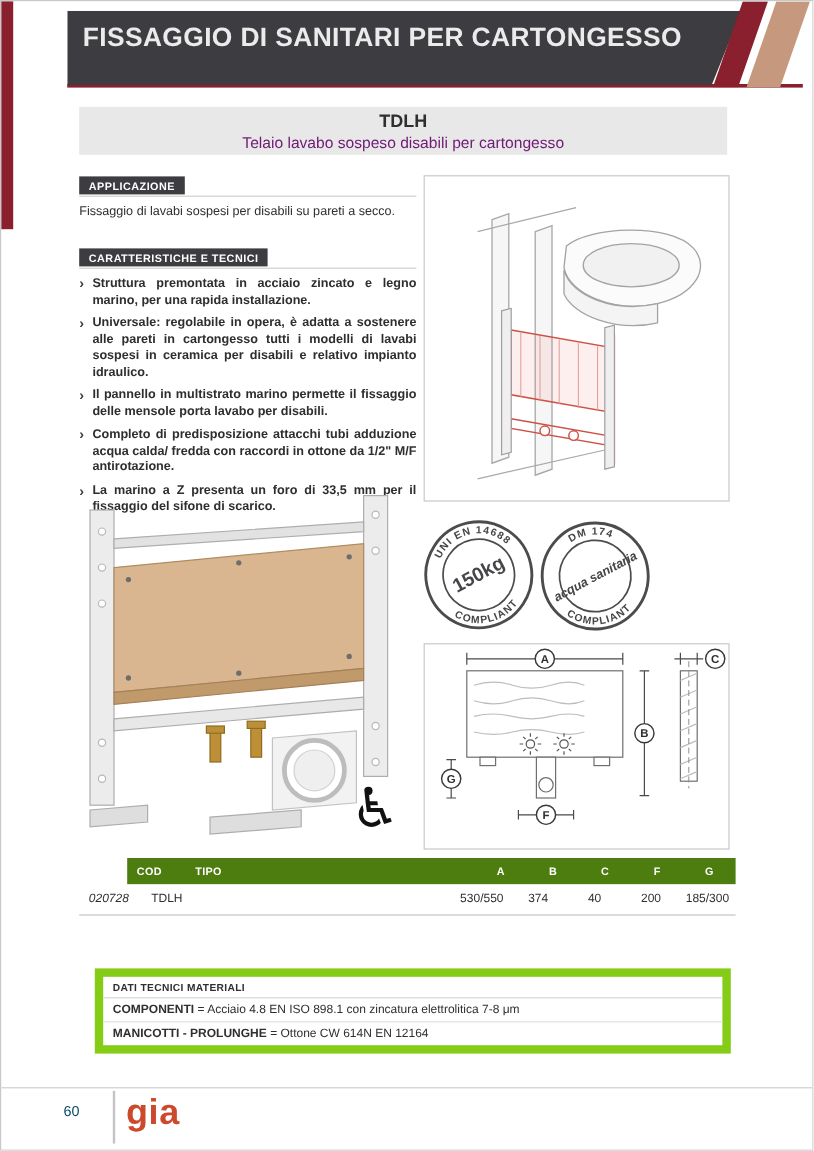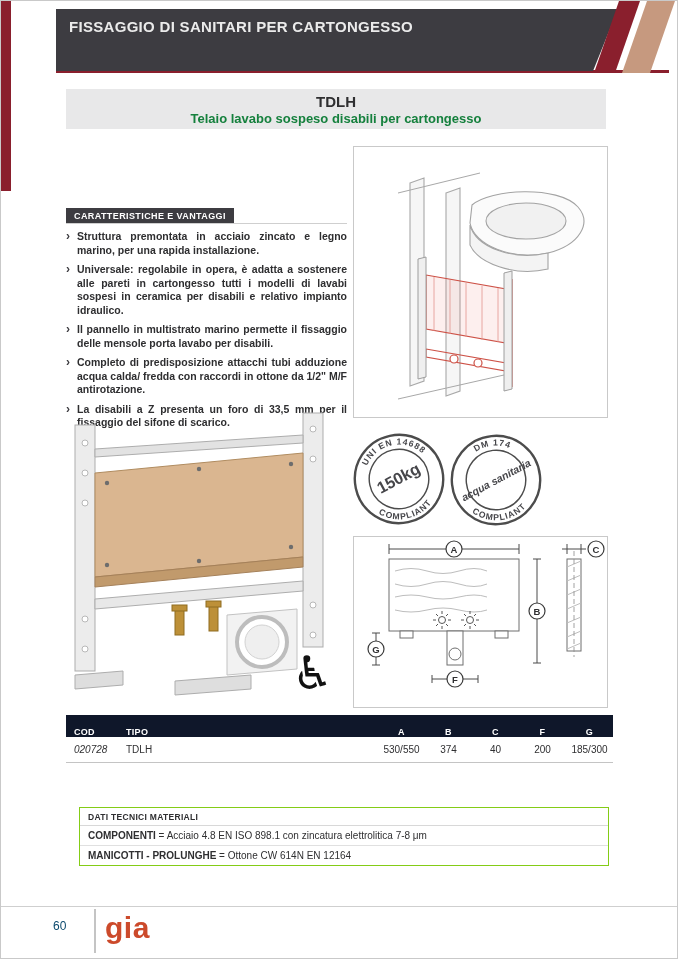--- a/index.html
+++ b/index.html
@@ -8,31 +8,31 @@
     border:1px solid #c9c9c9;box-sizing:border-box;overflow:hidden;
     font-family:"Liberation Sans", sans-serif;color:#2e2e30;
   }
   
   .left-bar{position:absolute;left:0;top:0;width:10px;height:190px;background:#8a1f2d;}
   .header-box{
     position:absolute;left:55px;top:8px;width:562px;height:62px;background:#3d3c41;
     clip-path:polygon(0 0,100% 0,calc(100% - 25px) 100%,0 100%);
     padding:9px 0 0 13px;box-sizing:border-box;z-index:1;
   }
-  .header-title{font-size:15px;font-weight:bold;color:#ebebeb;letter-spacing:.3px;}
+  .header-title{font-size:22px;font-weight:bold;color:#ebebeb;letter-spacing:.3px;}
   .header-subtitle{font-size:11.5px;font-weight:bold;color:#ffffff;margin-top:8px;letter-spacing:.2px;}
   .header-line{position:absolute;left:55px;top:69px;width:613px;height:3px;background:#8a1f2d;z-index:0;}
   .band{position:absolute;top:0;height:72px;z-index:2;}
   .band-red{left:590px;width:55px;background:#8a1f2d;clip-path:polygon(3px 100%,28px 0,49px 0,24px 100%);}
   .band-tan{left:618px;width:62px;background:#c6997f;clip-path:polygon(3px 100%,28px 0,56px 0,31px 100%);}
   
   .title-box{position:absolute;left:65px;top:88px;width:540px;height:40px;background:#e8e8e9;
     text-align:center;padding-top:4px;box-sizing:border-box;}
   .product-model{font-size:15px;font-weight:bold;color:#2f2f31;}
-  .product-name{font-size:13px;font-weight:bold;color:#15803d;margin-top:1px;}
+  .product-name{font-size:13px;font-weight:normal;color:#701a75;margin-top:1px;}
   
   .section{position:absolute;left:65px;width:281px;}
   #app-section{top:144px;}
   #feat-section{top:204px;}
   .section-head{border-bottom:1px solid #cfcfcf;}
   .section-label{display:inline-block;background:#3d3c41;color:#fff;font-size:9px;font-weight:bold;
     padding:3px 8px 2px;letter-spacing:.4px;}
   .app-text{margin-top:6px;font-size:10.5px;line-height:13px;}
   .feat{display:flex;margin-top:6px;}
   .feat-marker{font-weight:bold;color:#3d3c41;font-size:12px;line-height:13.5px;width:11px;flex:none;}
@@ -48,28 +48,28 @@
   #stamp-2{left:447px;top:431px;transform:rotate(-6deg);}
   .stamp text{fill:#46464a;}
   .stamp-arc{font-size:9px;font-weight:bold;letter-spacing:1px;text-anchor:middle;font-family:"Liberation Sans",sans-serif;}
   .stamp-center{font-size:17px;font-weight:bold;text-anchor:middle;font-family:"Liberation Sans",sans-serif;}
   #stamp-2 .stamp-center{font-size:11px;font-style:italic;}
   
   .wheelchair{position:absolute;left:291px;top:648px;font-size:46px;line-height:48px;color:#111;
     font-family:"DejaVu Sans",sans-serif;}
   
   .spec-table{position:absolute;left:65px;top:714px;width:547px;}
-  .t-head{display:flex;background:#0f172a;color:#fff;font-weight:bold;font-size:9px;height:22px;align-items:flex-end;letter-spacing:.3px;}
+  .t-head{display:flex;background:#4d7c0f;color:#fff;font-weight:bold;font-size:9px;height:22px;align-items:center;letter-spacing:.3px;margin-left:40px;}
   .t-row{display:flex;height:25px;align-items:center;border-bottom:1px solid #c4c4c4;color:#2f2f31;font-weight:normal;font-size:10px;background:#fff;}
   .c-cod{width:52px;padding-left:8px;box-sizing:border-box;}
   .c-tipo{width:260px;padding-left:8px;box-sizing:border-box;}
   .c-num{width:47px;text-align:center;}
   .t-row .c-cod{font-style:italic;}
   
-  .materials{position:absolute;left:78px;top:806px;width:530px;border:1px solid #84cc16;box-sizing:border-box;background:#fff;}
+  .materials{position:absolute;left:78px;top:806px;width:530px;border:7px solid #84cc16;box-sizing:border-box;background:#fff;}
   .mat-title{font-size:8.5px;font-weight:bold;padding:4px 8px 3px;border-bottom:1px solid #d8d8d8;letter-spacing:.3px;color:#2f2f31;}
   .mat-row{font-size:10px;padding:4px 8px;border-bottom:1px solid #e0e0e0;color:#2f2f31;}
   .mat-row:last-child{border-bottom:none;}
   
   .footer-line{position:absolute;left:0;right:0;top:905px;border-top:1px solid #cfcfcf;}
   .page-num{position:absolute;left:52px;top:918px;font-size:12px;color:#0c4a6e;}
   .footer-divider{position:absolute;left:93px;top:908px;width:2px;height:44px;background:#c4c4c4;}
   .logo{position:absolute;left:104px;top:910px;font-size:30px;font-weight:bold;color:#cc4a2b;letter-spacing:.5px;}
 </style>
 </head>
@@ -84,44 +84,50 @@
 
   <div class="header-box">
     <div class="header-title">FISSAGGIO DI SANITARI PER CARTONGESSO</div>
   </div>
 
   <div class="title-box">
     <div class="product-model">TDLH</div>
     <div class="product-name">Telaio lavabo sospeso disabili per cartongesso</div>
   </div>
 
+  <div class="section" id="app-section">
+    <div class="section-head">
+      <span class="section-label">APPLICAZIONE</span>
+    </div>
+    <div class="app-text">Fissaggio di lavabi sospesi per disabili su pareti a secco.</div>
+  </div>
 
   <div class="section" id="feat-section">
     <div class="section-head">
-      <span class="section-label">CARATTERISTICHE E VANTAGGI</span>
+      <span class="section-label">CARATTERISTICHE E TECNICI</span>
     </div>
     <div class="feat">
       <span class="feat-marker">›</span>
       <p class="feat-text"><span></span><b>Struttura premontata</b><span> in acciaio zincato e legno marino, per una rapida installazione.</span></p>
     </div>
     <div class="feat">
       <span class="feat-marker">›</span>
       <p class="feat-text"><span></span><b>Universale:</b><span> regolabile in opera, è adatta a sostenere alle pareti in cartongesso tutti i modelli di lavabi sospesi in ceramica per disabili e relativo impianto idraulico.</span></p>
     </div>
     <div class="feat">
       <span class="feat-marker">›</span>
       <p class="feat-text"><span>Il pannello in multistrato marino permette il fissaggio delle mensole porta lavabo per disabili.</span><b></b><span></span></p>
     </div>
     <div class="feat">
       <span class="feat-marker">›</span>
       <p class="feat-text"><span>Completo di </span><b>predisposizione attacchi tubi adduzione acqua</b><span> calda/ fredda con raccordi in ottone da 1/2" M/F antirotazione.</span></p>
     </div>
     <div class="feat">
       <span class="feat-marker">›</span>
-      <p class="feat-text"><span>La </span><b>disabili a Z</b><span> presenta un foro di 33,5 mm per il fissaggio del sifone di scarico.</span></p>
+      <p class="feat-text"><span>La </span><b>marino a Z</b><span> presenta un foro di 33,5 mm per il fissaggio del sifone di scarico.</span></p>
     </div>
   </div>
 
   <div class="illus-box">
     <svg class="boxsvg" viewBox="0 0 253 270">
       <g fill="#f6f6f6" stroke="#a8a8a8" stroke-width="1.1">
         <polygon points="56,36 70,31 70,234 56,239"></polygon>
         <polygon points="92,46 106,41 106,244 92,249"></polygon>
       </g>
       <path d="M44,46 L126,26 M44,252 L150,228" stroke="#a8a8a8" fill="none"></path>

